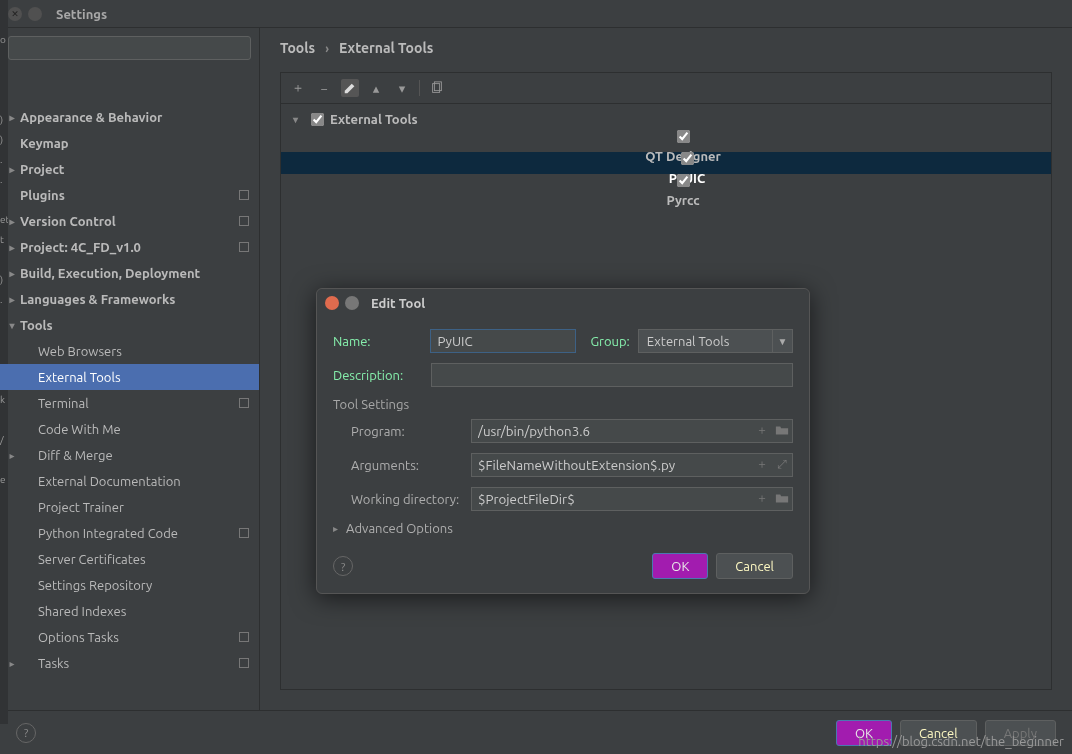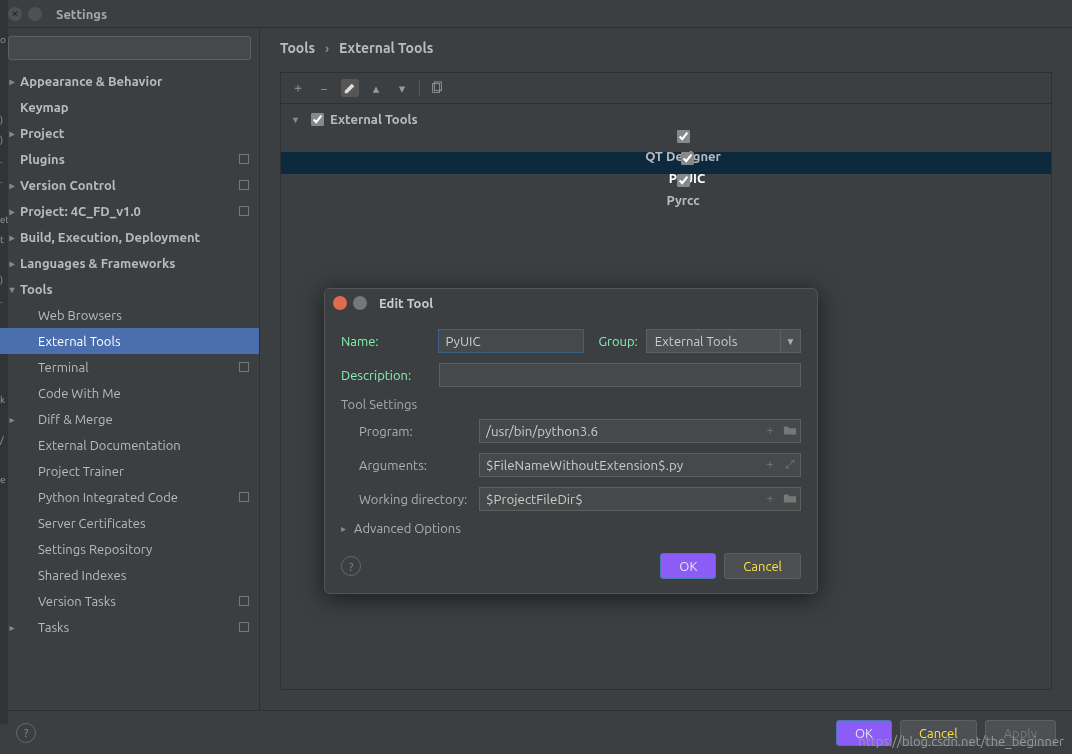--- a/index.html
+++ b/index.html
@@ -10,21 +10,21 @@
 
 .titlebar { height: 28px; background: #3c3f41; display: flex; align-items: center; padding: 0 8px; gap: 6px; border-bottom: 1px solid #2d2f30; }
 .titlebar .win-btn { width: 14px; height: 14px; border-radius: 50%; display: flex; align-items: center; justify-content: center; font-size: 9px; color: #222; }
 .win-close { background: #505050; }
 .win-min { background: #505050; }
 .titlebar .title { margin-left: 8px; color: #a8a8a8; font-weight: bold; }
 
 
 .body { flex: 1; display: flex; }
 
-.sidebar { width: 260px; background: #3c3f41; display: flex; flex-direction: column; border-right: 1px solid #2d2f30; }
+.sidebar { width: 260px; background: #3c3f41; display: flex; flex-direction: column; border-right: 1px solid #2d2f30; gap: 36px; }
 .search-wrap { padding: 8px; }
 .search { width: 100%; height: 24px; background: #45494a; border: 1px solid #5e6060; border-radius: 3px; color: #ccc; padding: 0 22px; position: relative; }
 .search-wrap { position: relative; }
 .search-icon { position: absolute; left: 14px; top: 13px; color: #888; font-size: 12px; }
 
 .nav { flex: 1; overflow: auto; }
 .nav-item { display: flex; align-items: center; height: 26px; padding: 0 8px 0 20px; color: #bababa; cursor: default; position: relative; }
 .nav-item.bold { font-weight: bold; }
 .nav-item.selected { background: #4b6eaf; color: #fff; }
 .nav-item .chev { position:absolute; left:6px; width: 12px; text-align:center; color: #888; font-size: 10px; }
@@ -48,26 +48,26 @@
 .tree-row.child { padding-left: 34px; font-weight: bold; flex-direction: column; }
 .tree-row.sel { background:#0d293e; color:#fff; margin:0 -8px; padding-left:42px; }
 .tree-row .chev { color:#888; font-size:10px; width:12px; }
 .tree-row .chev::before { content:"▾"; }
 .tree-row input[type=checkbox] { accent-color:#888; }
 
 
 .bottombar { height: 44px; border-top: 1px solid #2d2f30; display:flex; align-items:center; padding: 0 16px; gap:8px; }
 .bottombar .help { width:20px; height:20px; border-radius:50%; border:1px solid #666; display:flex; align-items:center; justify-content:center; color:#888; font-size:12px; }
 .spacer { flex:1; }
-.btn { height:26px; padding:0 18px; background:#4c5052; border:1px solid #5e6060; color:#fde047; border-radius:3px; display:flex; align-items:center; }
-.btn.primary { background:#8b5cf6; border-color:#4a79b0; color:#e8e8e8; }
+.btn { height:26px; padding:0 18px; background:#4c5052; border:1px solid #5e6060; color:#fef9c3; border-radius:3px; display:flex; align-items:center; }
+.btn.primary { background:#a21caf; border-color:#4a79b0; color:#e8e8e8; }
 .btn.disabled { color:#777; }
 
 
-.dialog { position:absolute; left:316px; top:288px; width:494px; background:#3c3f41; border:1px solid #555; box-shadow:0 4px 24px rgba(0,0,0,.6); border-radius:6px;margin-left:8px; }
+.dialog { position:absolute; left:316px; top:288px; width:494px; background:#3c3f41; border:1px solid #555; box-shadow:0 4px 24px rgba(0,0,0,.6); border-radius:6px; }
 .dlg-titlebar { height:28px; display:flex; align-items:center; padding:0 8px; gap:6px; background:#3c3f41; border-bottom: none; border-radius:6px 6px 0 0; }
 .dlg-titlebar .db { width:14px; height:14px; border-radius:50%; display:flex; align-items:center; justify-content:center; }
 .db-close { background:#e06b4e; }
 .db-min { background:#777; }
 .dlg-titlebar .dtitle { margin-left:6px; color:#ccc; font-weight:bold; }
 
 .dlg-body { padding: 12px 16px 14px 16px; color:#b0b0b0; }
 .form-row { display:flex; align-items:center; margin-bottom:10px; gap:8px; }
 .form-row label { width: 90px; color:#86efac; }
 .txt { flex:1; height:24px; background:#45494a; border:1px solid #5e6060; color:#ccc; padding:0 6px; }
@@ -189,21 +189,21 @@
           <div class="nav-item indent1">
             <span>Server Certificates</span>
           </div>
           <div class="nav-item indent1">
             <span>Settings Repository</span>
           </div>
           <div class="nav-item indent1">
             <span>Shared Indexes</span>
           </div>
           <div class="nav-item indent1">
-            <span>Version Tasks</span>
+            <span>Options Tasks</span>
             <span class="proj-icon"></span>
           </div>
           <div class="nav-item indent1">
             <span class="chev right"></span>
             <span>Tasks</span>
             <span class="proj-icon"></span>
           </div>
         </div>
     </div>
 

